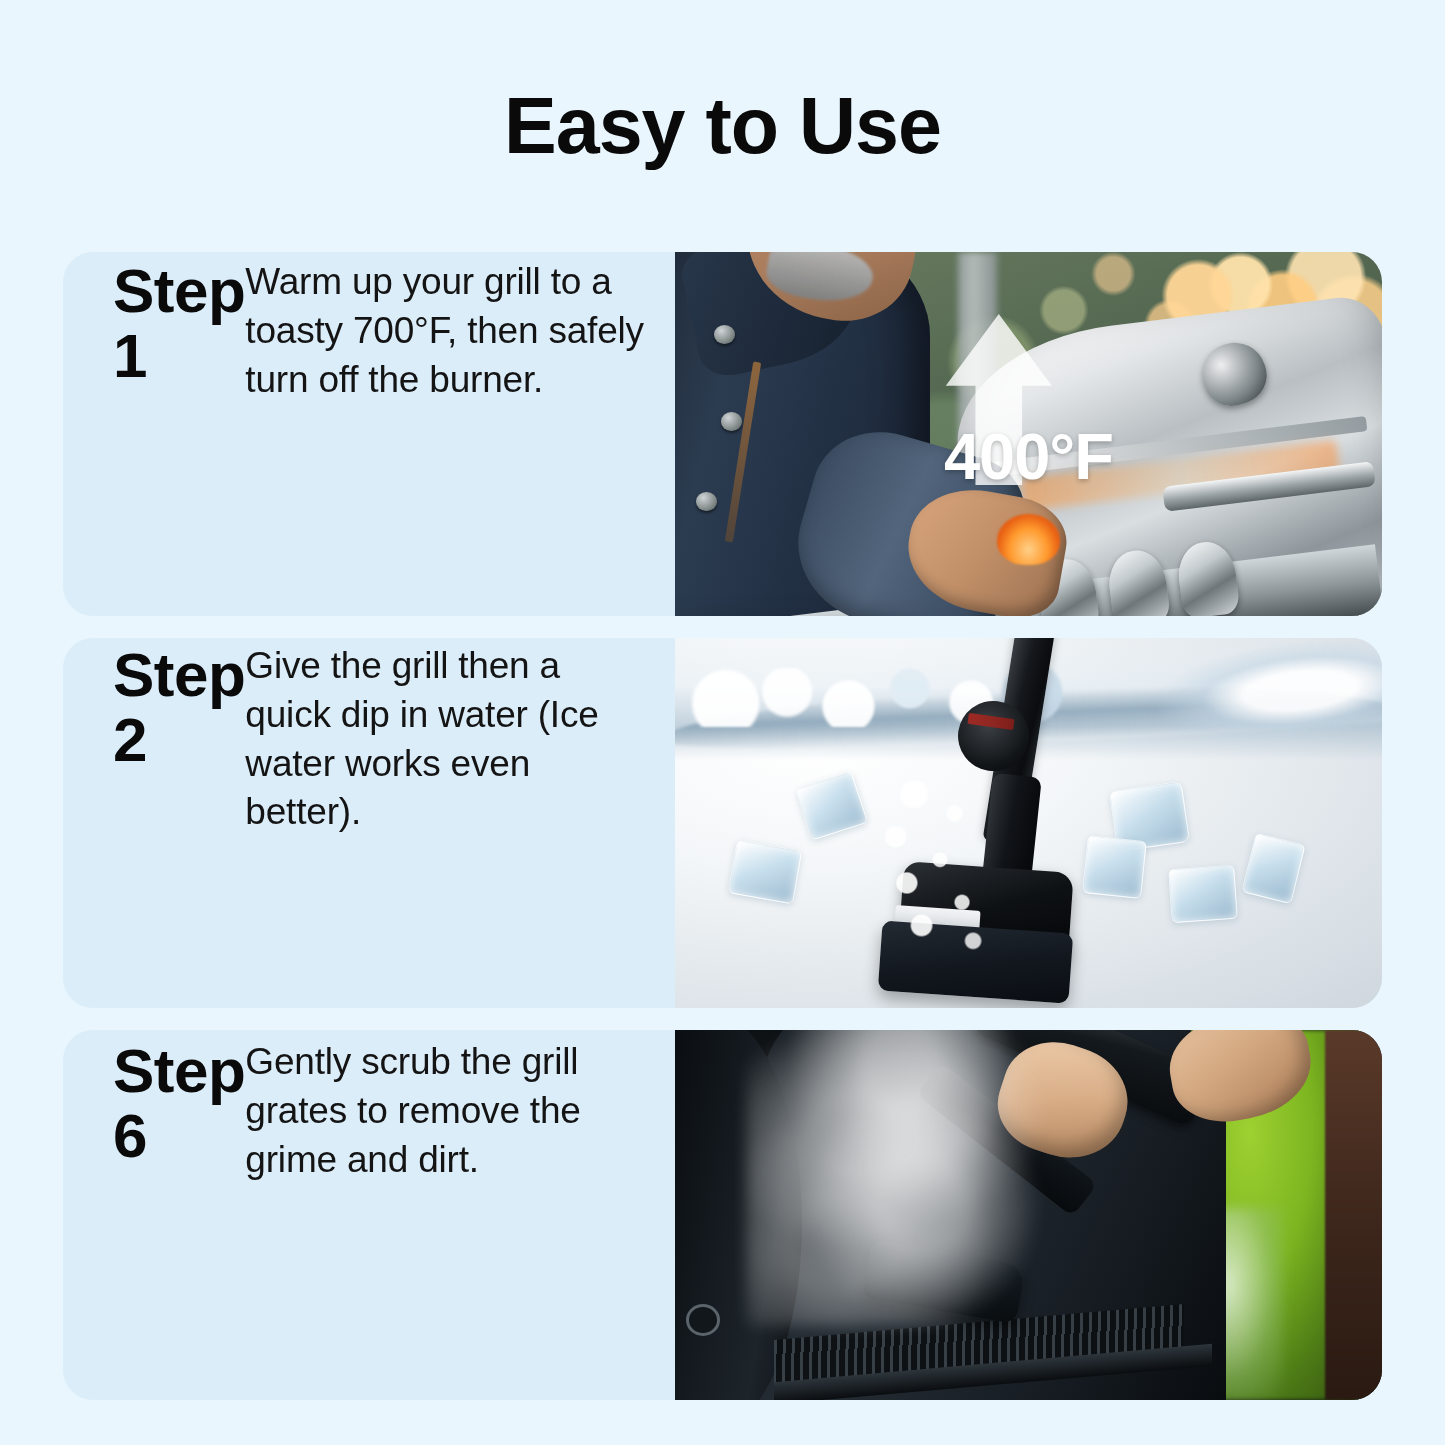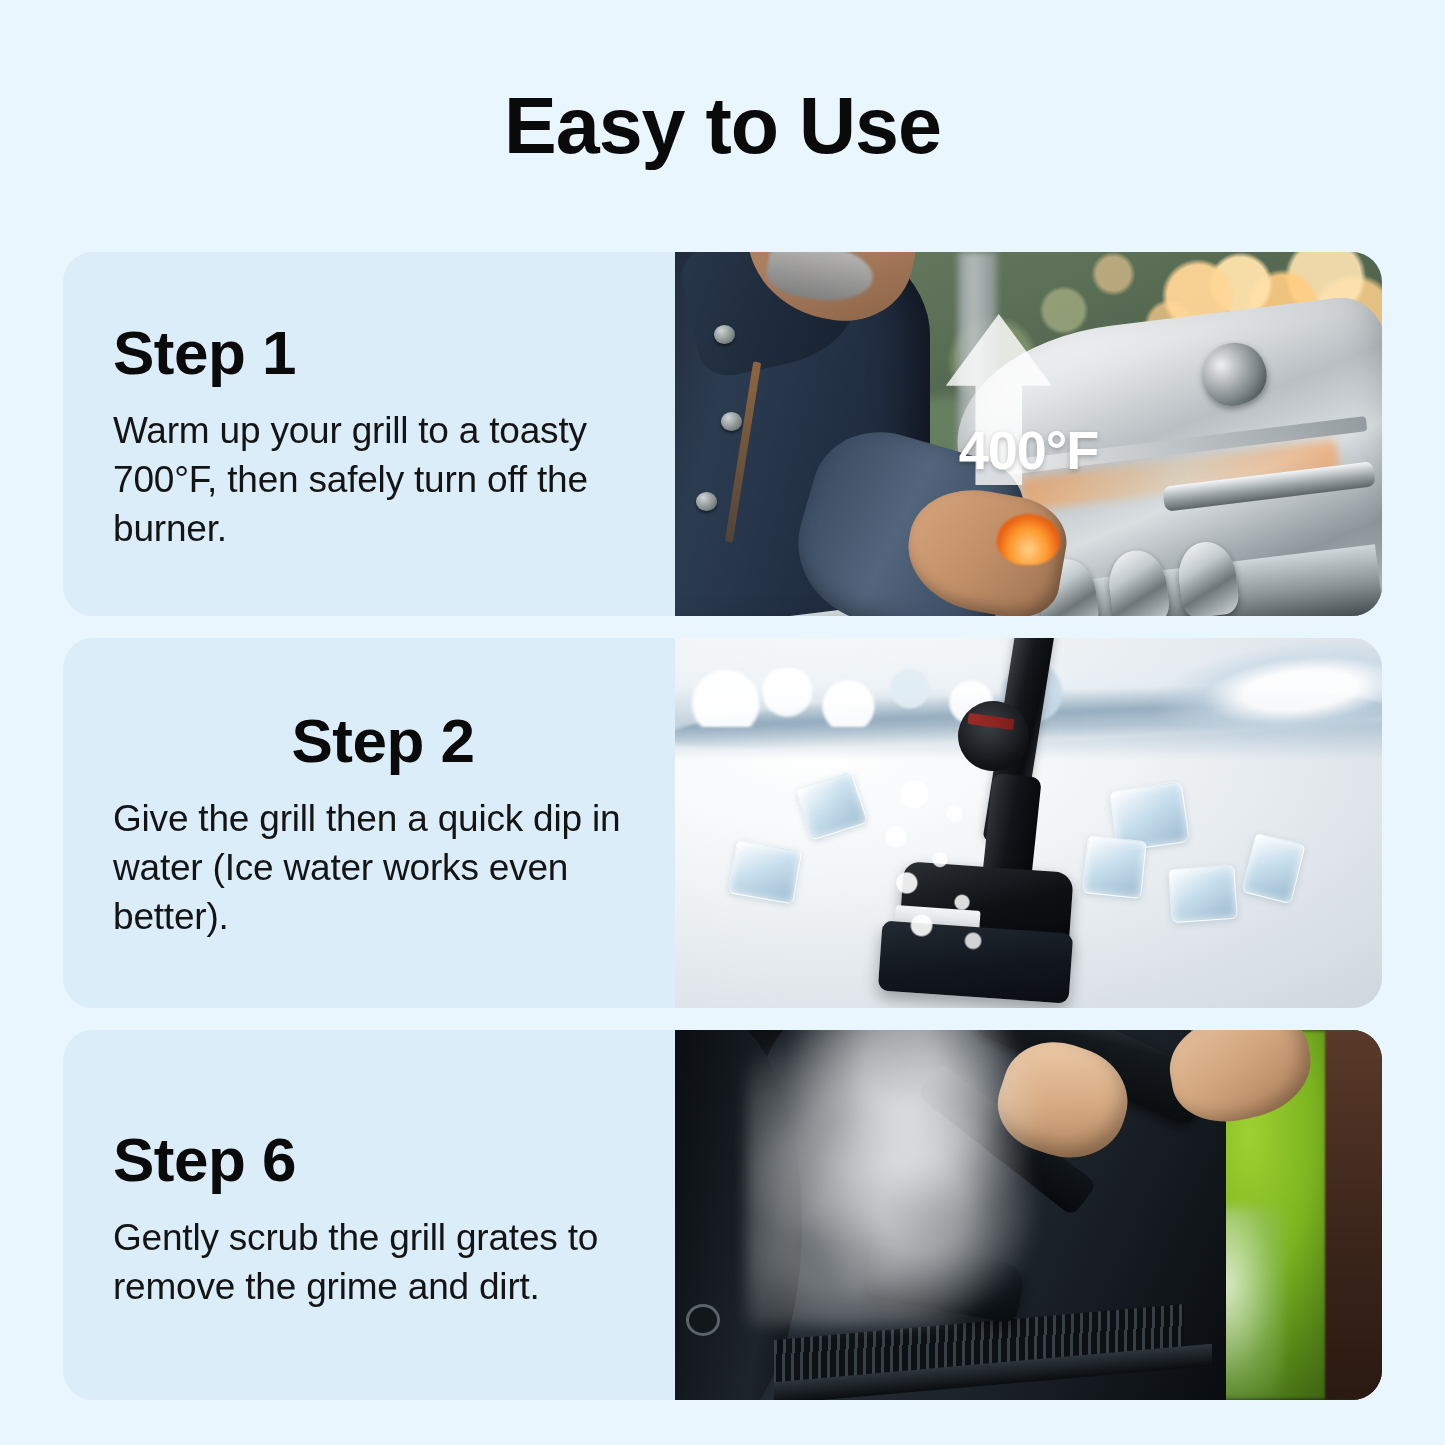--- a/index.html
+++ b/index.html
@@ -49,25 +49,24 @@
   #card-1 { top: 638px;  height: 370px; }
   #card-2 { top: 1030px; height: 370px; }
 
   .step-text {
     width: 612px;
     flex: 0 0 612px;
     box-sizing: border-box;
     padding-left: 50px;
     padding-right: 22px;
     display: flex;
-    flex-direction: column;
     justify-content: center;
   }
   #card-0 .step-text { padding-top: 6px; }
-  #card-1 .step-text { padding-top: 4px; align-items: center; }
+  #card-1 .step-text { padding-top: 4px; }
   #card-2 .step-text { padding-top: 8px; }
 
   .step-heading {
     font-size: 62px;
     font-weight: bold;
     color: #0a0a0a;
     line-height: 1.05;
     letter-spacing: -0.5px;
     margin-bottom: 22px;
   }
@@ -254,21 +253,21 @@
     width: 15%;
     height: 47%;
     background: rgba(255,255,255,.80);
     clip-path: polygon(50% 0%, 100% 42%, 72% 42%, 72% 100%, 28% 100%, 28% 42%, 0% 42%);
   }
   .ph1-temp {
     position: absolute;
     left: 0; right: 0;
     top: 46%;
     text-align: center;
-    font-size: 54px;
+    font-size: 65px;
     font-weight: bold;
     color: #ffffff;
     letter-spacing: -1px;
     text-shadow: 0 2px 5px rgba(0,0,0,.25);
   }
 
   
   
   
   .ph2 {

